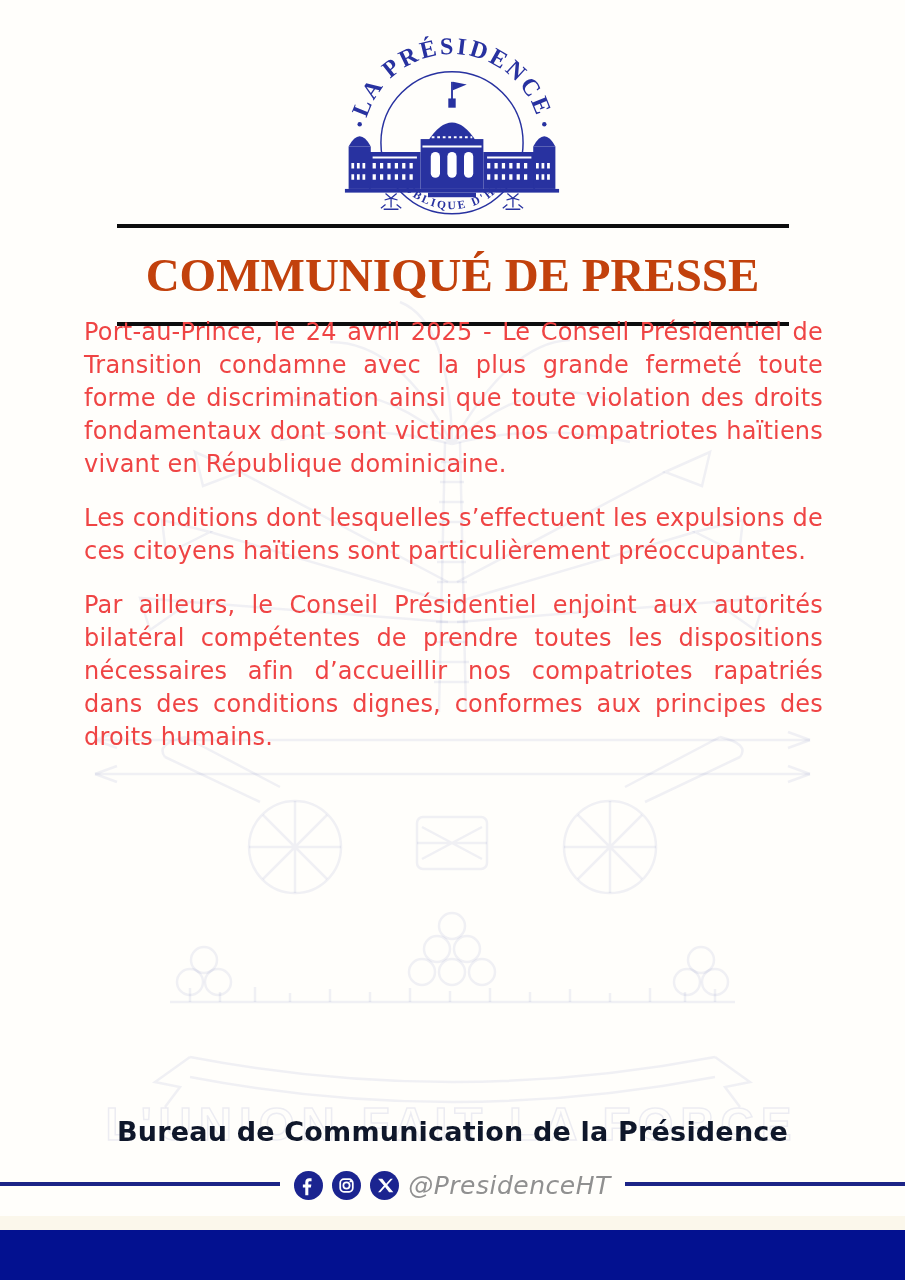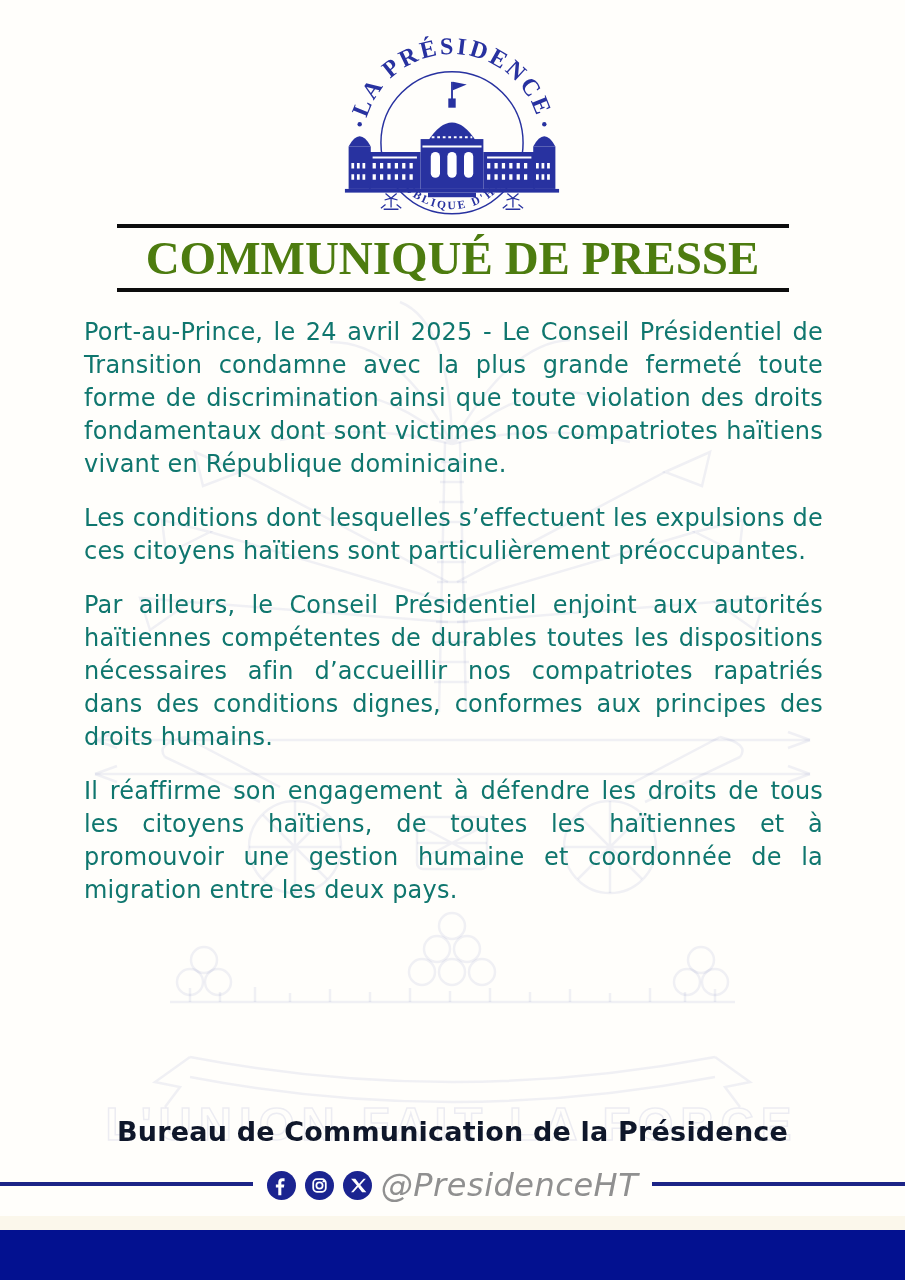--- a/index.html
+++ b/index.html
@@ -6,34 +6,34 @@
   .page{position:relative;width:905px;height:1280px;margin:0 auto;background:#fffefb;
         overflow:hidden;font-family:"DejaVu Sans","Liberation Sans",sans-serif;}
   
   .watermark{position:absolute;top:282px;left:70px;width:765px;height:900px;pointer-events:none;}
   
   .logo-wrap{position:absolute;top:30px;left:332px;width:240px;height:196px;}
   
   .title-block{position:absolute;top:224px;left:0;width:100%;}
   .rule{width:672px;height:4px;background:#0d0d0d;margin:0 auto;}
   .doc-title{font-family:"Liberation Serif","DejaVu Serif",serif;font-weight:700;
-             font-size:47px;line-height:60px;color:#4d7c0f;text-align:center;margin:0 0;}
+             font-size:47px;line-height:60px;color:#c2410c;text-align:center;margin:17px 0;}
   
-  .body-text{position:absolute;top:316px;left:84px;width:739px;color:#0f766e;
+  .body-text{position:absolute;top:316px;left:84px;width:739px;color:#ef4444;
              font-size:24px;line-height:33px;text-align:justify;letter-spacing:.2px;}
   .body-text p{margin:0 0 21px 0;}
   
   .bureau{position:absolute;top:1116px;left:0;width:100%;text-align:center;
           font-size:27px;font-weight:700;color:#0f172a;letter-spacing:.2px;}
   .social{position:absolute;top:1166px;left:0;width:100%;height:38px;}
   .social-line{position:absolute;top:16px;left:0;width:100%;height:4px;background:#1c2487;}
   .social-content{position:relative;width:max-content;margin:0 auto;display:flex;
                   align-items:center;gap:9px;background:#fffefb;padding:0 14px;height:38px;}
   .sicon{width:29px;height:29px;display:block;}
-  .handle{font-style:italic;color:#909090;font-size:32px;letter-spacing:.5px;}
+  .handle{font-style:italic;color:#909090;font-size:25px;letter-spacing:.5px;}
   .cream-strip{position:absolute;top:1216px;left:0;width:100%;height:14px;background:#fbf7eb;}
   .bottom-bar{position:absolute;top:1230px;left:0;width:100%;height:50px;background:#031190;}
 </style>
 </head>
 <body>
 
 <div class="page">
 
   <svg class="watermark" viewBox="0 0 765 900" xmlns="http://www.w3.org/2000/svg">
     <g stroke="#2a3597" stroke-opacity="0.07" fill="none" stroke-width="2.5">
@@ -144,22 +144,21 @@
 
   <div class="title-block">
     <div class="rule"></div>
     <h1 class="doc-title">COMMUNIQUÉ DE PRESSE</h1>
     <div class="rule"></div>
   </div>
 
   <div class="body-text">
     <p>Port-au-Prince, le 24 avril 2025 - Le Conseil Présidentiel de Transition condamne avec la plus grande fermeté toute forme de discrimination ainsi que toute violation des droits fondamentaux dont sont victimes nos compatriotes haïtiens vivant en République dominicaine.</p>
     <p>Les conditions dont lesquelles s’effectuent les expulsions de ces citoyens haïtiens sont particulièrement préoccupantes.</p>
-    <p>Par ailleurs, le Conseil Présidentiel enjoint aux autorités haïtiennes compétentes de durables toutes les dispositions nécessaires afin d’accueillir nos compatriotes rapatriés dans des conditions dignes, conformes aux principes des droits humains.</p>
-    <p>Il réaffirme son engagement à défendre les droits de tous les citoyens haïtiens, de toutes les haïtiennes et à promouvoir une gestion humaine et coordonnée de la migration entre les deux pays.</p>
+    <p>Par ailleurs, le Conseil Présidentiel enjoint aux autorités bilatéral compétentes de prendre toutes les dispositions nécessaires afin d’accueillir nos compatriotes rapatriés dans des conditions dignes, conformes aux principes des droits humains.</p>
   </div>
 
   <div class="bureau">Bureau de Communication de la Présidence</div>
 
   <div class="social">
     <div class="social-line"></div>
     <div class="social-content">
       <svg class="sicon" viewBox="0 0 36 36">
         <circle cx="18" cy="18" r="18" fill="#1b2490"></circle>
         <path fill="#ffffff" d="M21.8 9h-3c-2.9 0-4.8 1.9-4.8 4.9v2.9h-3v3.6h3V30h3.8v-9.6h3.2l.5-3.6h-3.7v-2.5c0-1 .4-1.7 1.7-1.7h2.3V9z"></path>

